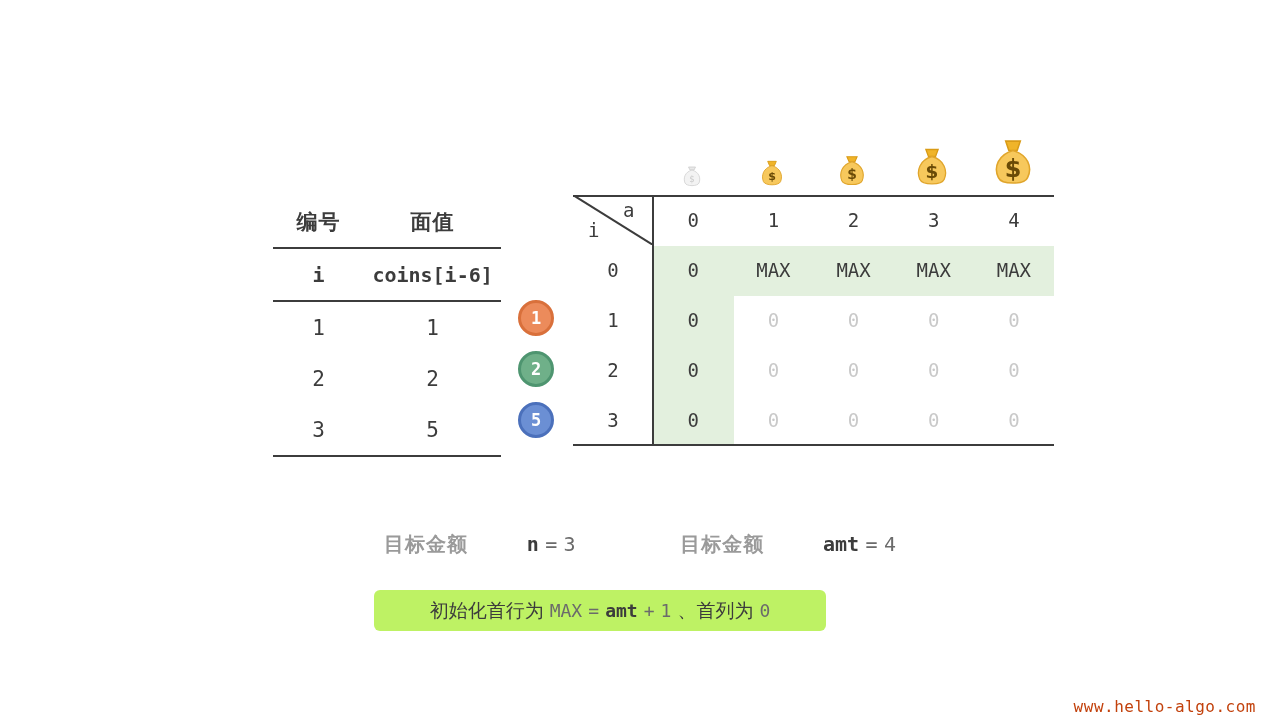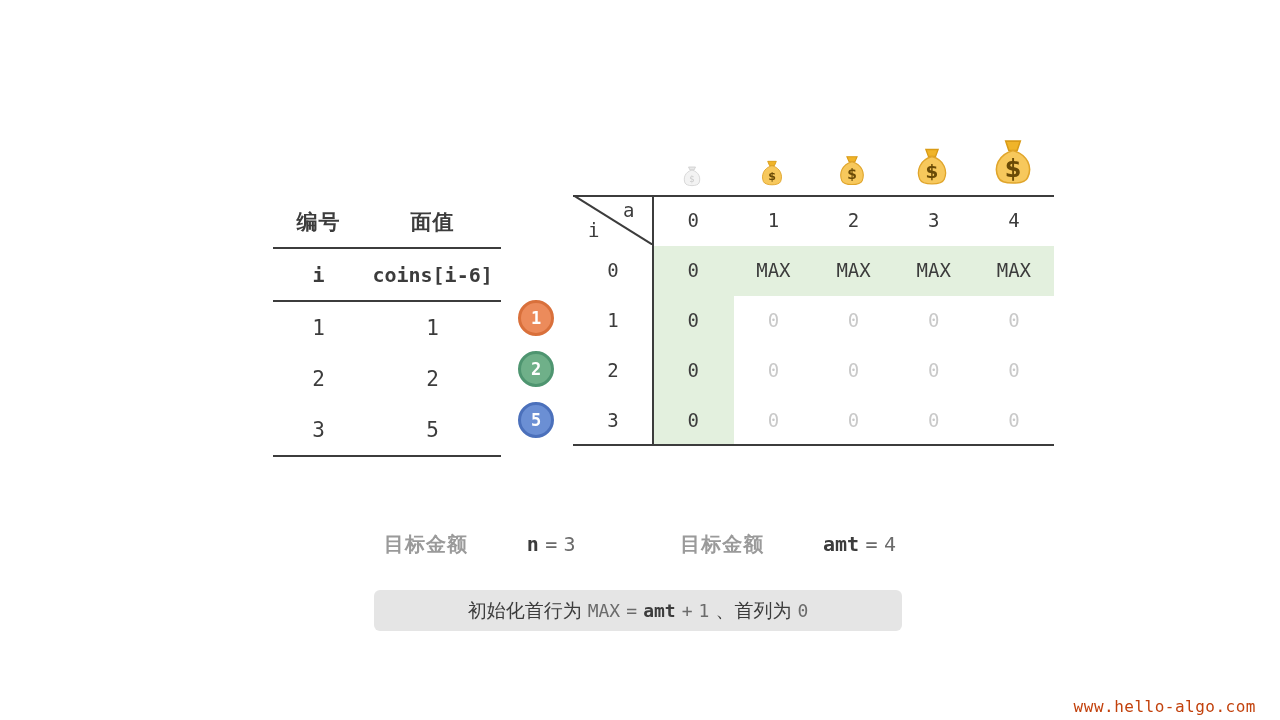--- a/index.html
+++ b/index.html
@@ -202,23 +202,23 @@
     font-family: "DejaVu Sans Mono", "Liberation Mono", monospace;
     font-size: 20px;
     color: #6b6b6b;
   }
   .caption-row .gap { display: inline-block; width: 46px; }
 
   #note-box {
     position: absolute;
     left: 374px;
     top: 590px;
-    width: 528px;
+    width: 452px;
     height: 41px;
-    background: #e5e5e5;
+    background: #bef264;
     border-radius: 6px;
     display: flex;
     align-items: center;
     justify-content: center;
     font-size: 19px;
     color: #3c3c3c;
   }
   #note-box .mtext {
     font-family: "DejaVu Sans Mono", "Liberation Mono", monospace;
     font-size: 18px;

